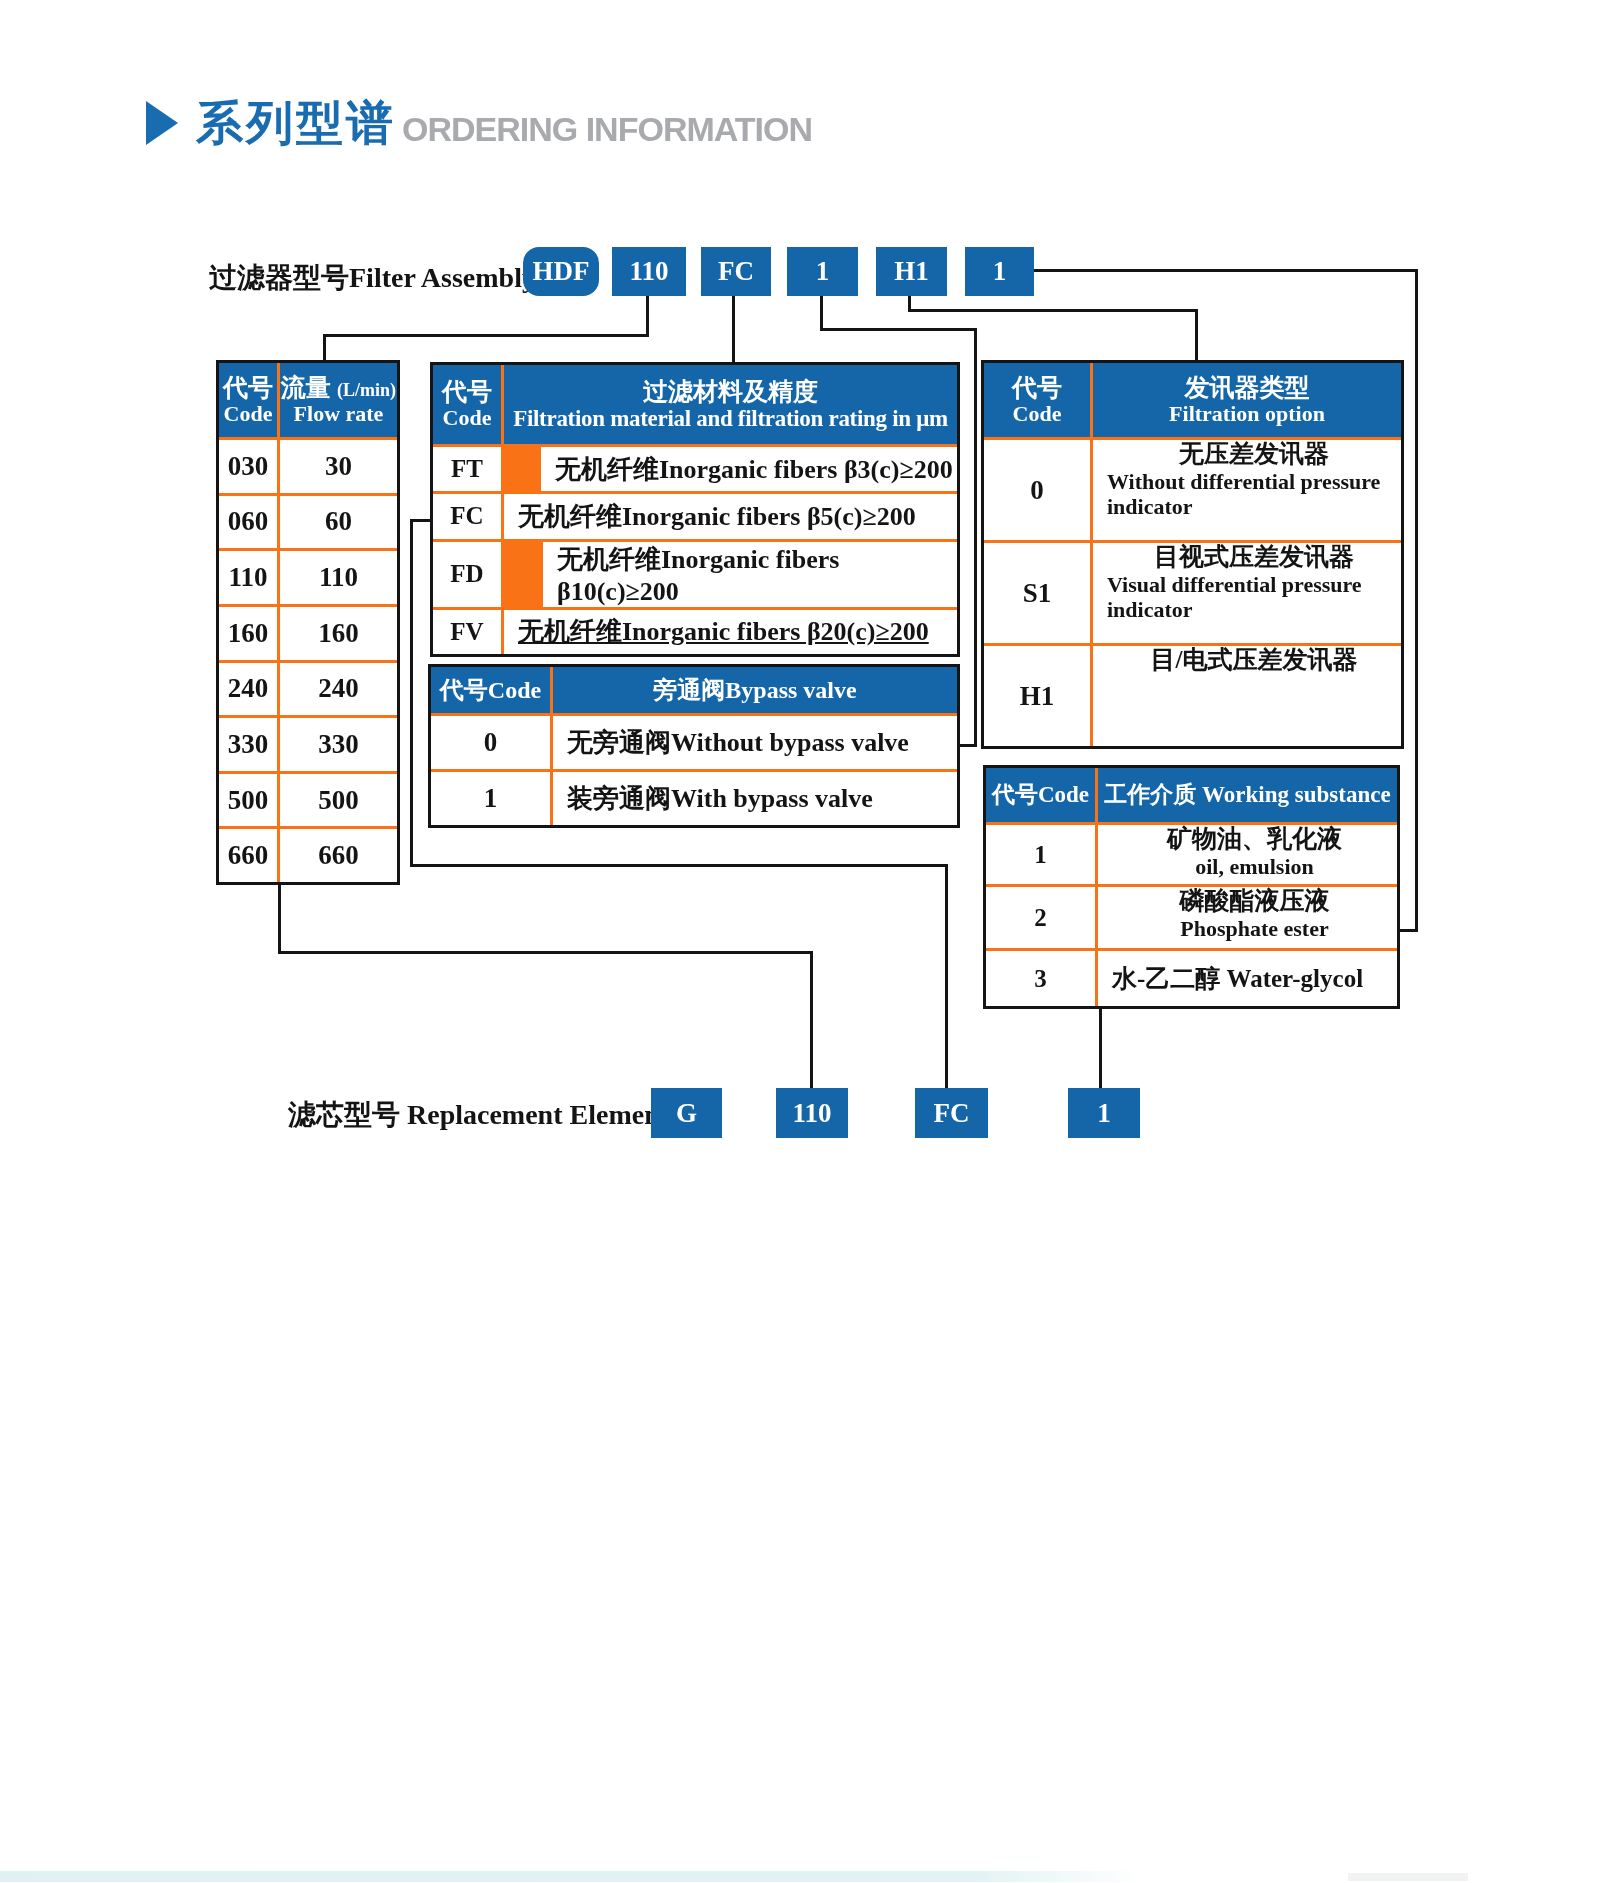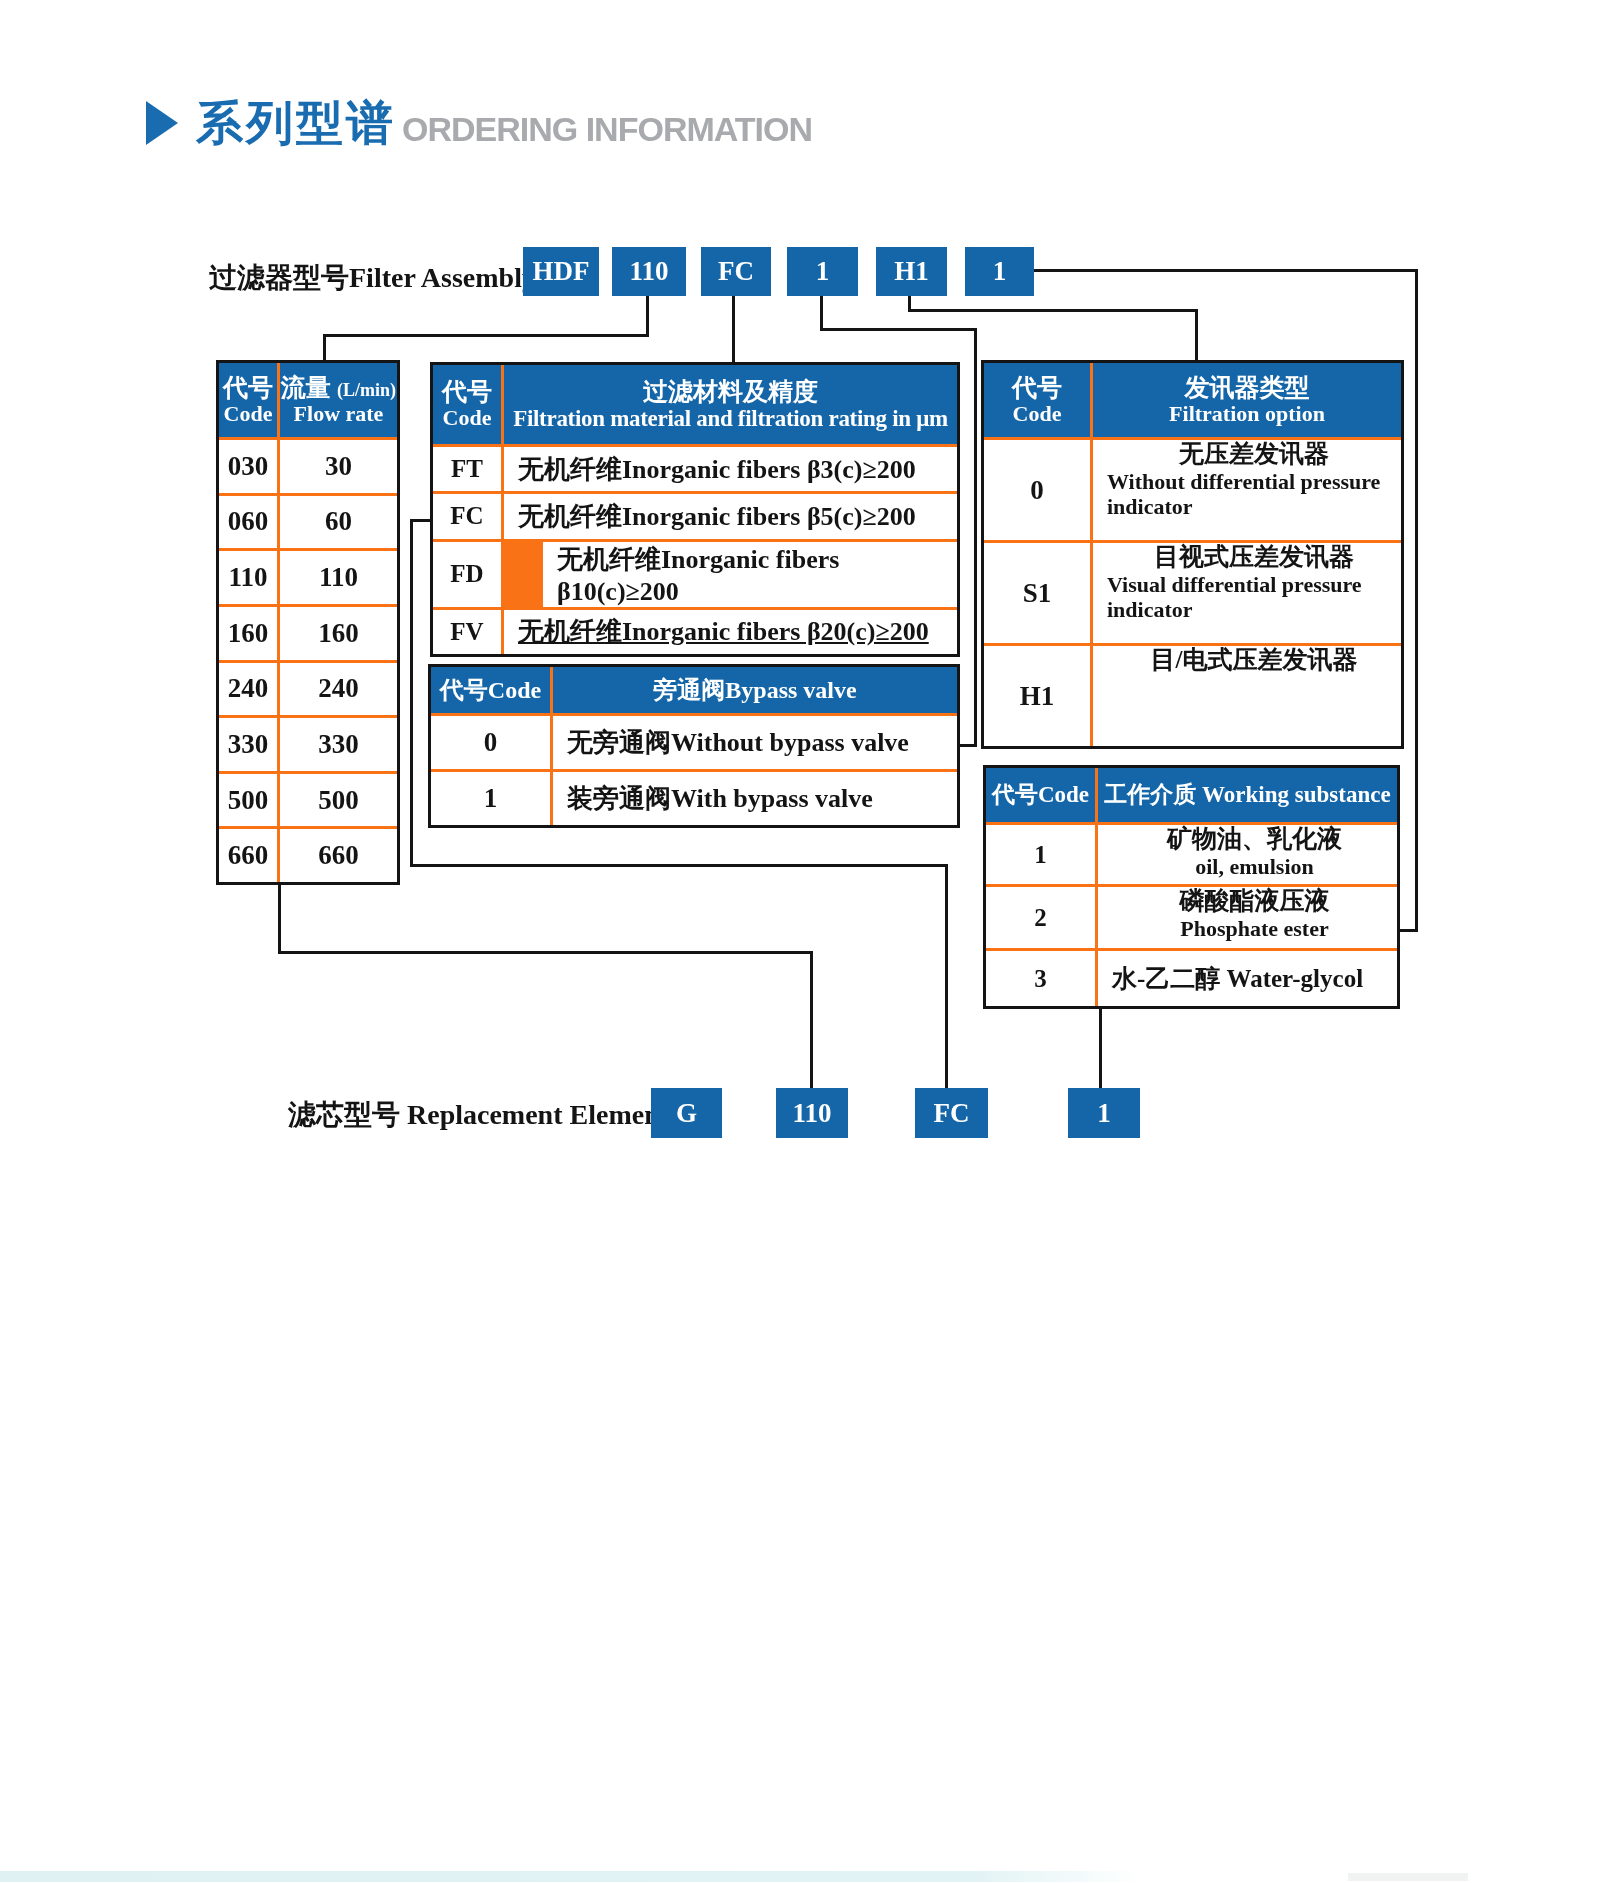--- a/index.html
+++ b/index.html
@@ -48,21 +48,21 @@
 </head>
 <body>
 
 <div class="canvas">
 
   <div class="tri"></div>
   <div class="title-cn">系列型谱</div>
   <div class="title-en">ORDERING INFORMATION</div>
 
   <div class="row-label" style="left:209px;top:259px;">过滤器型号Filter Assembly</div>
-  <div class="code-box" style="left:523px;top:247px;width:76px;">HDF</div>
+  <div class="code-box" style="left:523px;top:247px;width:76px;border-radius:16px;">HDF</div>
   <div class="code-box" style="left:612px;top:247px;width:74px;">110</div>
   <div class="code-box" style="left:701px;top:247px;width:70px;">FC</div>
   <div class="code-box" style="left:787px;top:247px;width:71px;">1</div>
   <div class="code-box" style="left:876px;top:247px;width:71px;">H1</div>
   <div class="code-box" style="left:965px;top:247px;width:69px;">1</div>
 
   <div class="ln" style="left:646px;top:296px;width:3px;height:41px;"></div>
   <div class="ln" style="left:323px;top:334px;width:326px;height:3px;"></div>
   <div class="ln" style="left:323px;top:334px;width:3px;height:26px;"></div>
 
@@ -124,21 +124,21 @@
        grid-template-columns:68px 1fr;grid-template-rows:79px repeat(4,1fr);">
     <div class="hdr">
       <span class="h-cn">代号</span>
       <span class="h-en">Code</span>
     </div>
     <div class="hdr">
       <span class="h-cn">过滤材料及精度</span>
       <span class="h-en fit">Filtration material and filtration rating in μm</span>
     </div>
     <div class="cell" style="font-size:25px;">FT</div>
-    <div class="cell desc" style="font-size:26px;">无机纤维Inorganic fibers β3(c)≥200</div>
+    <div class="cell desc" style="font-size:26px;margin-left:37px;">无机纤维Inorganic fibers β3(c)≥200</div>
     <div class="cell" style="font-size:25px;">FC</div>
     <div class="cell desc" style="font-size:26px;">无机纤维Inorganic fibers β5(c)≥200</div>
     <div class="cell" style="font-size:25px;">FD</div>
     <div class="cell desc" style="font-size:26px;margin-left:39px;">无机纤维Inorganic fibers β10(c)≥200</div>
     <div class="cell" style="font-size:25px;">FV</div>
     <div class="cell desc" style="font-size:26px;text-decoration:underline;">无机纤维Inorganic fibers β20(c)≥200</div>
   </div>
 
   <div class="tbl" style="left:428px;top:664px;width:526px;height:158px;
        grid-template-columns:119px 1fr;grid-template-rows:46px repeat(2,1fr);">

